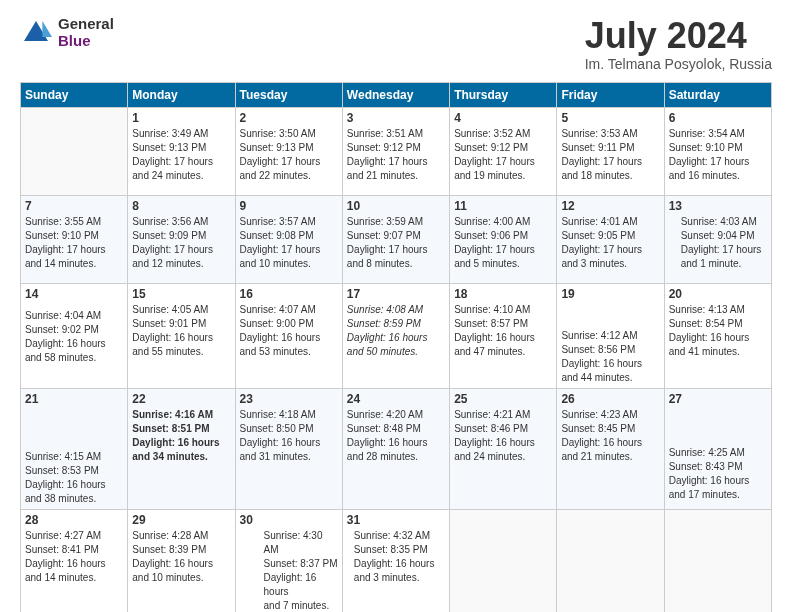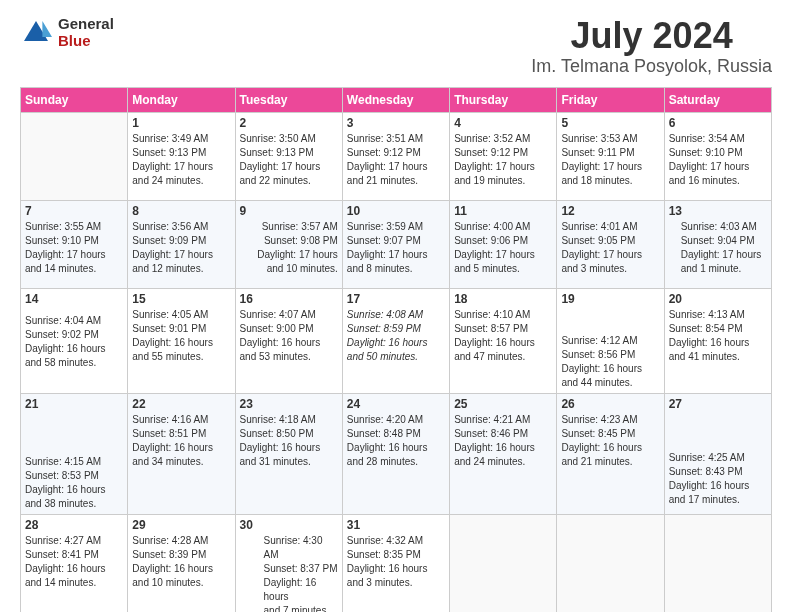--- a/index.html
+++ b/index.html
@@ -29,36 +29,36 @@
       gap: 6px;
     }
     .logo-text {
       display: flex;
       flex-direction: column;
       font-size: 15px;
       font-weight: bold;
       line-height: 1.1;
     }
     .logo-general { color: #333; }
-    .logo-blue { color: #b91c1c; }
+    .logo-blue { color: #701a75; }
     .logo-icon {
       width: 32px;
       height: 32px;
     }
     .title-block {
-      text-align: center;
+      text-align: left;
     }
     .month-title {
       font-size: 36px;
       font-weight: bold;
       color: #333;
       line-height: 1.1;
     }
     .subtitle {
-      font-size: 18px;
+      font-size: 14px;
       color: #555;
     }
     .calendar {
       width: 100%;
       border-collapse: collapse;
       flex: 1;
       table-layout: fixed;
     }
     .calendar th {
       background: #1a5fa8;
@@ -91,21 +91,21 @@
       font-size: 10px;
       color: #333;
       line-height: 1.4;
     }
     tr:nth-child(even) td {
       background: #f5f8fc;
     }
     tr:nth-child(odd) td {
       background: #fff;
     }
-    .calendar thead tr th { background: #ec4899; }
+    .calendar thead tr th { background: #0369a1; }
   </style>
 </head>
 <body>
 
 <div class="page">
   <div class="header">
     <div class="logo">
       <svg class="logo-icon" viewBox="0 0 40 40">
         <polygon points="20,5 35,30 5,30" fill="#1a5fa8"></polygon>
         <polygon points="28,5 40,25 28,25" fill="#4a9fd4"></polygon>
@@ -189,21 +189,21 @@
           </td>
           <td>
             <span class="day-number">8</span>
             <div class="day-info" style="white-space: pre-line;">Sunrise: 3:56 AM
 Sunset: 9:09 PM
 Daylight: 17 hours
 and 12 minutes.</div>
           </td>
           <td>
             <span class="day-number">9</span>
-            <div class="day-info" style="white-space: pre-line; text-align: right;">Sunrise: 3:57 AM
+            <div class="day-info" style="white-space: pre-line;">Sunrise: 3:57 AM
 Sunset: 9:08 PM
 Daylight: 17 hours
 and 10 minutes.</div>
           </td>
           <td>
             <span class="day-number">10</span>
             <div class="day-info" style="white-space: pre-line;">Sunrise: 3:59 AM
 Sunset: 9:07 PM
 Daylight: 17 hours
 and 8 minutes.</div>
@@ -284,21 +284,21 @@
         <tr>
           <td>
             <span class="day-number">21</span>
             <div class="day-info" style="white-space: pre-line; margin-top: 44px;">Sunrise: 4:15 AM
 Sunset: 8:53 PM
 Daylight: 16 hours
 and 38 minutes.</div>
           </td>
           <td>
             <span class="day-number">22</span>
-            <div class="day-info" style="white-space: pre-line;">Sunrise: 4:16 AM
+            <div class="day-info" style="white-space: pre-line; font-weight: bold;">Sunrise: 4:16 AM
 Sunset: 8:51 PM
 Daylight: 16 hours
 and 34 minutes.</div>
           </td>
           <td>
             <span class="day-number">23</span>
             <div class="day-info" style="white-space: pre-line;">Sunrise: 4:18 AM
 Sunset: 8:50 PM
 Daylight: 16 hours
 and 31 minutes.</div>
@@ -349,21 +349,21 @@
           </td>
           <td>
             <span class="day-number">30</span>
             <div class="day-info" style="white-space: pre-line; margin-left: 24px;">Sunrise: 4:30 AM
 Sunset: 8:37 PM
 Daylight: 16 hours
 and 7 minutes.</div>
           </td>
           <td>
             <span class="day-number">31</span>
-            <div class="day-info" style="white-space: pre-line;">Sunrise: 4:32 AM
+            <div class="day-info" style="white-space: pre-line; margin-left: 7px;">Sunrise: 4:32 AM
 Sunset: 8:35 PM
 Daylight: 16 hours
 and 3 minutes.</div>
           </td>
           <td class="empty"></td>
           <td class="empty"></td>
           <td class="empty"></td>
         </tr>
       </tbody>
   </table>

